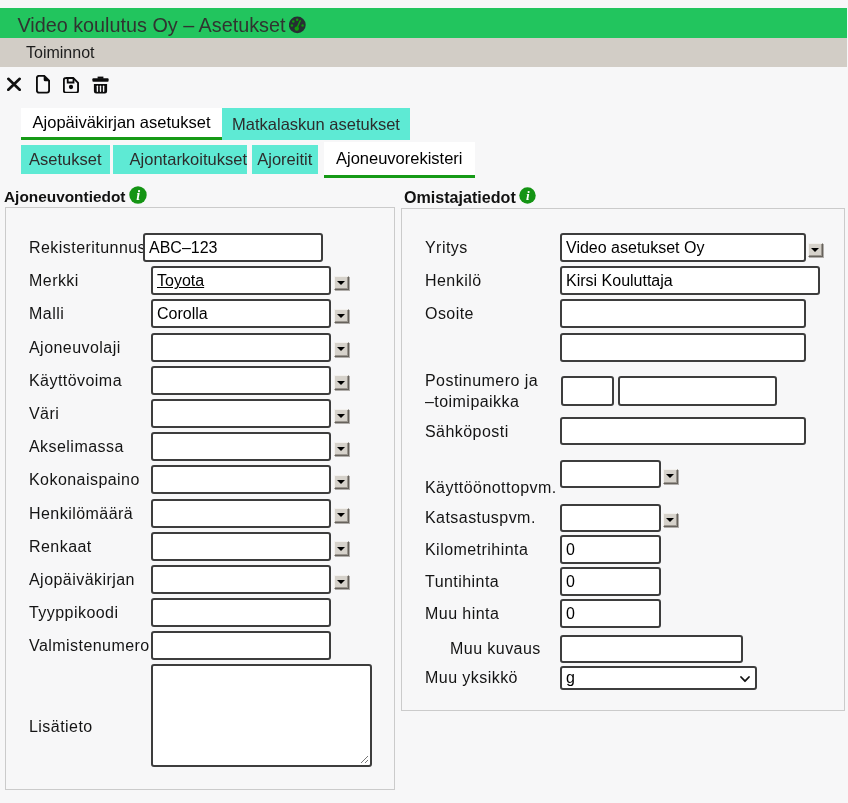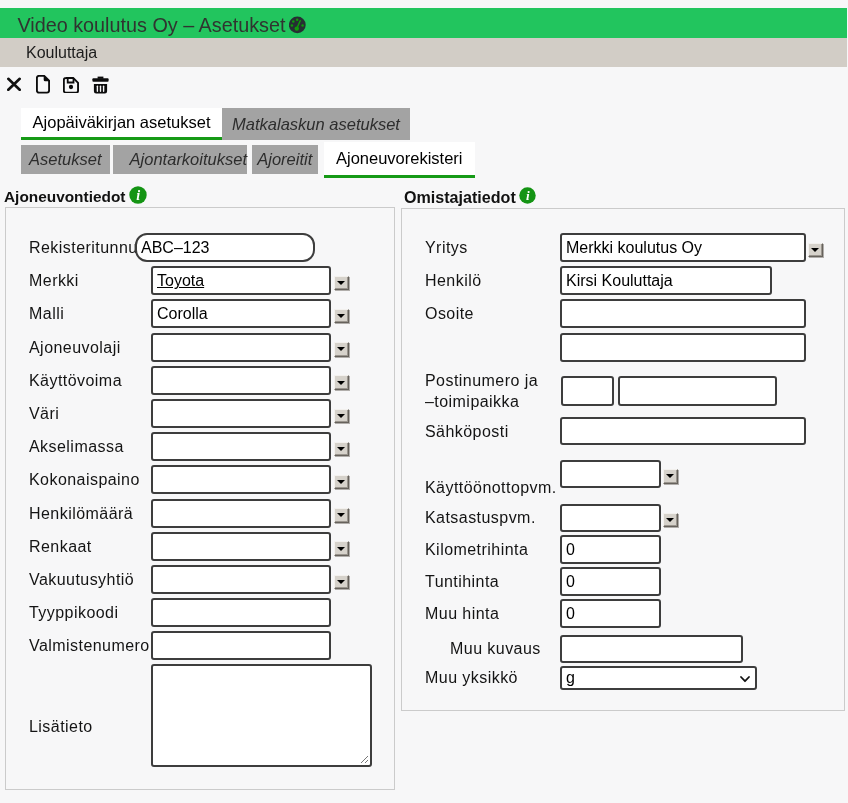--- a/index.html
+++ b/index.html
@@ -10,21 +10,21 @@
   
   .titlebar { position:absolute; left:0; top:8px; width:847px; height:35px; background:#22c55e; }
   .titlebar .txt { position:absolute; left:17.5px; top:-2.5px; line-height:38px; font-size:19.8px; color:#303430; }
 
   
   .menubar { position:absolute; left:0; top:38px; width:847px; height:29px; background:#d2cdc6; }
   .menubar .txt { position:absolute; left:26px; top:0; line-height:29px; font-size:16px; color:#1c1c1c; }
 
   
   .tab { position:absolute; font-size:16.5px; text-align:center; }
-  .tab.gray { background:#a3a3a3; color:#2d2d2d;font-style:italic; }
+  .tab.gray { background:#5eead4; color:#2d2d2d; }
   .tab.active { background:#ffffff; color:#000000; border-bottom:3px solid #169a16; }
 
   
   .heading { position:absolute; font-size:16.5px; font-weight:bold; color:#111; }
 
   
   .panel { position:absolute; border:1px solid #cbcbcb; }
 
   
   .lbl { position:absolute; font-size:16px; color:#141414; letter-spacing:0.45px; white-space:nowrap; }
@@ -43,21 +43,21 @@
         <circle cx="4.3" cy="5.6" r="1.25"></circle>
         <circle cx="2.9" cy="9.4" r="1.25"></circle>
         <circle cx="13.6" cy="9.4" r="1.25"></circle>
         <circle cx="7.8" cy="12.6" r="2.2"></circle>
       </g>
       <path d="M7.9 12.2 L11.2 4.8" stroke="#0f9b0a" stroke-width="1.5" stroke-linecap="round" fill="none"></path>
     </svg>
   </div>
 
   <div class="menubar">
-    <span class="txt">Kouluttaja</span>
+    <span class="txt">Toiminnot</span>
   </div>
 
   <svg class="abs" style="left:7px; top:77px;" width="14" height="14" viewBox="0 0 14 14">
     <path d="M1.3 1.8 L12.7 12.8 M12.7 1.8 L1.3 12.8" stroke="#111" stroke-width="2.6" stroke-linecap="round" fill="none"></path>
   </svg>
   <svg class="abs" style="left:36px; top:75px;" width="14" height="19" viewBox="0 0 14 19">
     <path d="M2.9 0.9 h5.3 l4.9 4.9 v9.8 a2 2 0 0 1 -2 2 h-8.2 a2 2 0 0 1 -2 -2 v-12.7 a2 2 0 0 1 2 -2 z" fill="none" stroke="#0c0c0c" stroke-width="1.9"></path>
     <path d="M7.7 0.7 l5.6 5.6 h-4.1 a1.5 1.5 0 0 1 -1.5 -1.5 z" fill="#0c0c0c"></path>
   </svg>
   <svg class="abs" style="left:63px; top:77px;" width="16" height="16" viewBox="0 0 16 16">
@@ -92,21 +92,21 @@
   <div class="heading" style="left:404px; top:187.5px; font-size:16.1px;">Omistajatiedot</div>
   <svg class="abs" style="left:519px; top:187px;" width="17" height="17" viewBox="0 0 18 18">
     <circle cx="9" cy="9" r="8.7" fill="#149414"></circle>
     <text x="9.3" y="14" font-family="Liberation Serif" font-style="italic" font-weight="bold" font-size="14" fill="#fff" text-anchor="middle">i</text>
   </svg>
 
   <div class="panel" style="left:5px; top:207px; width:390px; height:583px;"></div>
   <div class="panel" style="left:401px; top:208px; width:444px; height:503px;"></div>
 
   <div class="lbl" style="left:29px; top:233.0px; line-height:29px;">Rekisteritunnus</div>
-  <div class="inp" style="left:135px; top:233.0px; width:180px; height:29px; line-height:25px;border-radius:12px;">ABC–123</div>
+  <div class="inp" style="left:143px; top:233.0px; width:180px; height:29px; line-height:25px;">ABC–123</div>
   <div class="lbl" style="left:29px; top:266.2px; line-height:29px;">Merkki</div>
   <div class="inp" style="left:151px; top:266.2px; width:180px; height:29px; line-height:25px;text-decoration:underline;">Toyota</div>
   <div class="dropbtn" style="left:334px; top:275.7px;"></div>
   <div class="lbl" style="left:29px; top:299.4px; line-height:29px;">Malli</div>
   <div class="inp" style="left:151px; top:299.4px; width:180px; height:29px; line-height:25px;">Corolla</div>
   <div class="dropbtn" style="left:334px; top:308.9px;"></div>
   <div class="lbl" style="left:29px; top:332.6px; line-height:29px;">Ajoneuvolaji</div>
   <div class="inp" style="left:151px; top:332.6px; width:180px; height:29px; line-height:25px;"></div>
   <div class="dropbtn" style="left:334px; top:342.1px;"></div>
   <div class="lbl" style="left:29px; top:365.8px; line-height:29px;">Käyttövoima</div>
@@ -120,42 +120,42 @@
   <div class="dropbtn" style="left:334px; top:441.7px;"></div>
   <div class="lbl" style="left:29px; top:465.4px; line-height:29px;">Kokonaispaino</div>
   <div class="inp" style="left:151px; top:465.4px; width:180px; height:29px; line-height:25px;"></div>
   <div class="dropbtn" style="left:334px; top:474.9px;"></div>
   <div class="lbl" style="left:29px; top:498.6px; line-height:29px;">Henkilömäärä</div>
   <div class="inp" style="left:151px; top:498.6px; width:180px; height:29px; line-height:25px;"></div>
   <div class="dropbtn" style="left:334px; top:508.1px;"></div>
   <div class="lbl" style="left:29px; top:531.8px; line-height:29px;">Renkaat</div>
   <div class="inp" style="left:151px; top:531.8px; width:180px; height:29px; line-height:25px;"></div>
   <div class="dropbtn" style="left:334px; top:541.3px;"></div>
-  <div class="lbl" style="left:29px; top:565.0px; line-height:29px;">Vakuutusyhtiö</div>
+  <div class="lbl" style="left:29px; top:565.0px; line-height:29px;">Ajopäiväkirjan</div>
   <div class="inp" style="left:151px; top:565.0px; width:180px; height:29px; line-height:25px;"></div>
   <div class="dropbtn" style="left:334px; top:574.5px;"></div>
   <div class="lbl" style="left:29px; top:598.2px; line-height:29px;">Tyyppikoodi</div>
   <div class="inp" style="left:151px; top:598.2px; width:180px; height:29px; line-height:25px;"></div>
   <div class="lbl" style="left:29px; top:631.4px; line-height:29px;">Valmistenumero</div>
   <div class="inp" style="left:151px; top:631.4px; width:180px; height:29px; line-height:25px;"></div>
   <div class="lbl" style="left:29px; top:712px; line-height:29px;">Lisätieto</div>
   <div class="inp" style="left:151px; top:664px; width:221px; height:103px;">
     <svg style="position:absolute; right:1px; bottom:1px;" width="10" height="10" viewBox="0 0 10 10">
       <g stroke="#777" stroke-width="1">
         <line x1="2" y1="9" x2="9" y2="2"></line>
         <line x1="6" y1="9" x2="9" y2="6"></line>
       </g>
     </svg>
   </div>
 
   <div class="lbl" style="left:425px; top:233px; line-height:29px;">Yritys</div>
-  <div class="inp" style="left:560px; top:233px; width:246px; height:29px; line-height:25px;">Merkki koulutus Oy</div>
+  <div class="inp" style="left:560px; top:233px; width:246px; height:29px; line-height:25px;">Video asetukset Oy</div>
   <div class="dropbtn" style="left:808px; top:242.5px;"></div>
   <div class="lbl" style="left:425px; top:266.2px; line-height:29px;">Henkilö</div>
-  <div class="inp" style="left:560px; top:266.2px; width:212px; height:29px; line-height:25px;">Kirsi Kouluttaja</div>
+  <div class="inp" style="left:560px; top:266.2px; width:260px; height:29px; line-height:25px;">Kirsi Kouluttaja</div>
   <div class="lbl" style="left:425px; top:299.4px; line-height:29px;">Osoite</div>
   <div class="inp" style="left:560px; top:299.4px; width:246px; height:29px;"></div>
   <div class="inp" style="left:560px; top:332.6px; width:246px; height:29px;"></div>
   <div class="lbl" style="left:425px; top:370px; line-height:21px;">Postinumero ja<br>–toimipaikka</div>
   <div class="inp" style="left:561px; top:375.5px; width:53px; height:30px;"></div>
   <div class="inp" style="left:618px; top:375.5px; width:159px; height:30px;"></div>
   <div class="lbl" style="left:425px; top:416.5px; line-height:29px;">Sähköposti</div>
   <div class="inp" style="left:560px; top:417px; width:246px; height:28px;"></div>
   <div class="inp" style="left:560px; top:459.5px; width:101px; height:28px;"></div>
   <div class="dropbtn" style="left:663px; top:469px;"></div>

